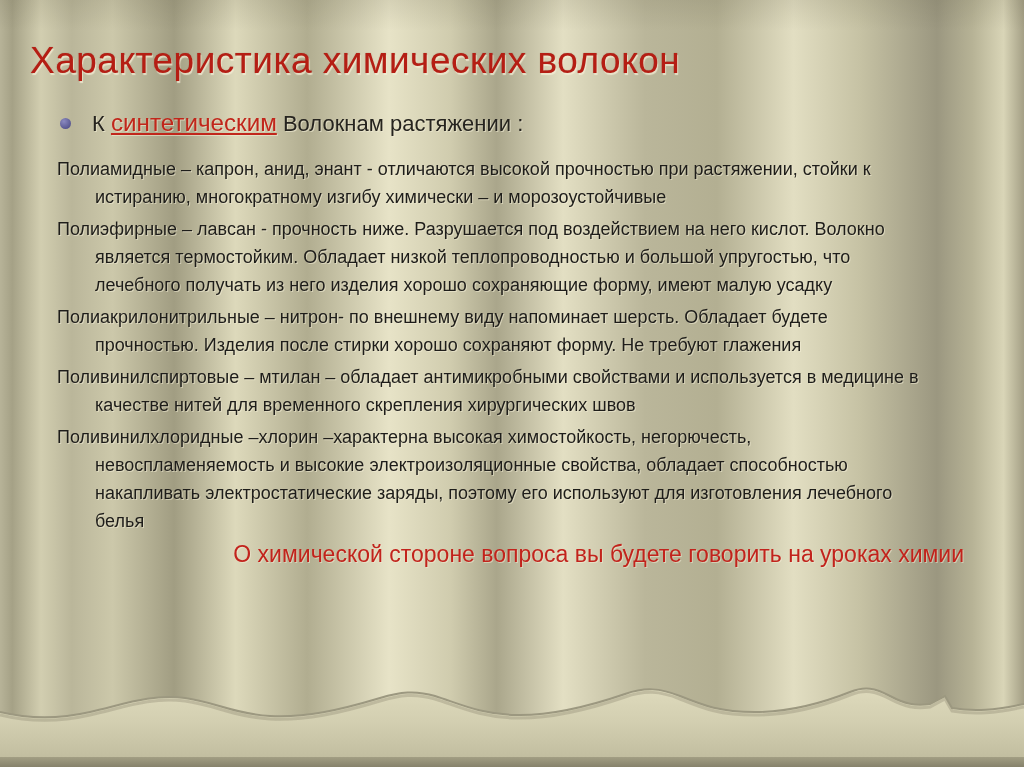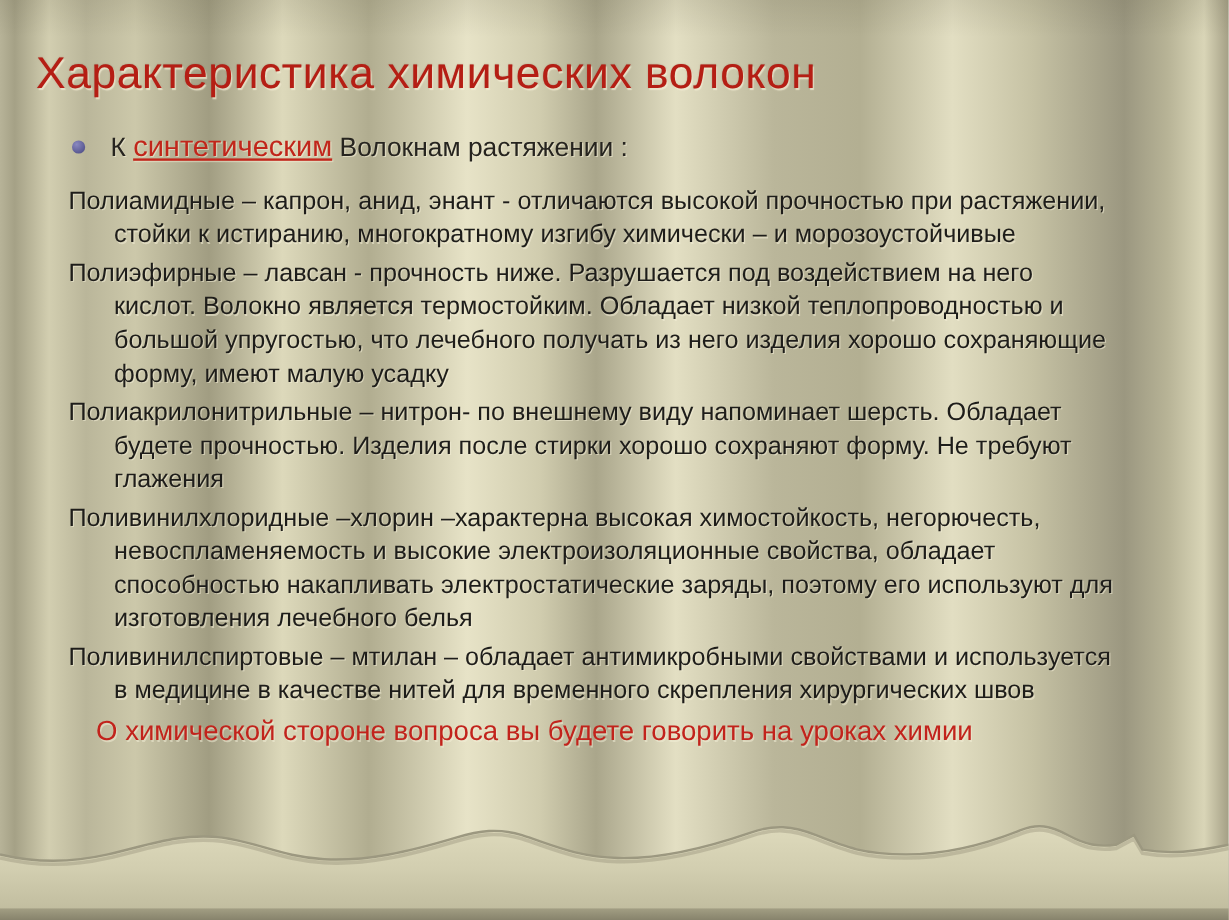--- a/index.html
+++ b/index.html
@@ -51,29 +51,29 @@
     font-size: 1.1em;
     text-shadow: 1px 1px 0 rgba(244,239,215,0.55);
     text-decoration: underline;
   }
 
   .body-block { margin-top: 16px; }
   .para {
     margin: 0 90px 4px 57px;
     padding-left: 38px;
     text-indent: -38px;
-    font-size: 21px;
+    font-size: 18px;
     line-height: 28px;
     color: #1e1d1a;
     text-shadow: 1px 1px 0 rgba(244,239,215,0.55);
   }
 
   .footer-note {
     margin: 3px 60px 0 80px;
-    text-align: left;
+    text-align: right;
     font-size: 23px;
     line-height: 30px;
     color: #c2231c;
     text-shadow: 1px 1px 0 rgba(244,239,215,0.5);
     position: relative;
     z-index: 2;
   }
 
   .wave-svg {
     position: absolute;
@@ -96,22 +96,22 @@
 <div class="slide">
 
   <h1 class="title">Характеристика химических волокон</h1>
 
   <div class="bullet-row"><span class="bullet-dot"></span><span>К </span><span class="red-word">синтетическим</span><span> Волокнам растяжении :</span></div>
 
   <div class="body-block">
     <div class="para">Полиамидные – капрон, анид, энант - отличаются высокой прочностью при растяжении, стойки к истиранию, многократному изгибу химически – и морозоустойчивые</div>
     <div class="para">Полиэфирные – лавсан - прочность ниже. Разрушается под воздействием на него кислот. Волокно является термостойким. Обладает низкой теплопроводностью и большой упругостью, что лечебного получать из него изделия хорошо сохраняющие форму, имеют малую усадку</div>
     <div class="para">Полиакрилонитрильные – нитрон- по внешнему виду напоминает шерсть. Обладает будете прочностью. Изделия после стирки хорошо сохраняют форму. Не требуют глажения</div>
+    <div class="para">Поливинилспиртовые – мтилан – обладает антимикробными свойствами и используется в медицине в качестве нитей для временного скрепления хирургических швов</div>
     <div class="para">Поливинилхлоридные –хлорин –характерна высокая химостойкость, негорючесть, невоспламеняемость и высокие электроизоляционные свойства, обладает способностью накапливать электростатические заряды, поэтому его используют для изготовления лечебного белья</div>
-    <div class="para">Поливинилспиртовые – мтилан – обладает антимикробными свойствами и используется в медицине в качестве нитей для временного скрепления хирургических швов</div>
   </div>
 
   <div class="footer-note">О химической стороне вопроса вы будете говорить на уроках химии</div>
 
   <svg class="wave-svg" viewBox="0 0 1024 85" preserveAspectRatio="none" aria-hidden="true">
     <defs>
       <linearGradient id="valanceGrad" x1="0" y1="0" x2="0" y2="1">
         <stop offset="0%" stop-color="#dedabc"></stop>
         <stop offset="45%" stop-color="#d2ceb0"></stop>
         <stop offset="100%" stop-color="#bdb99b"></stop>

